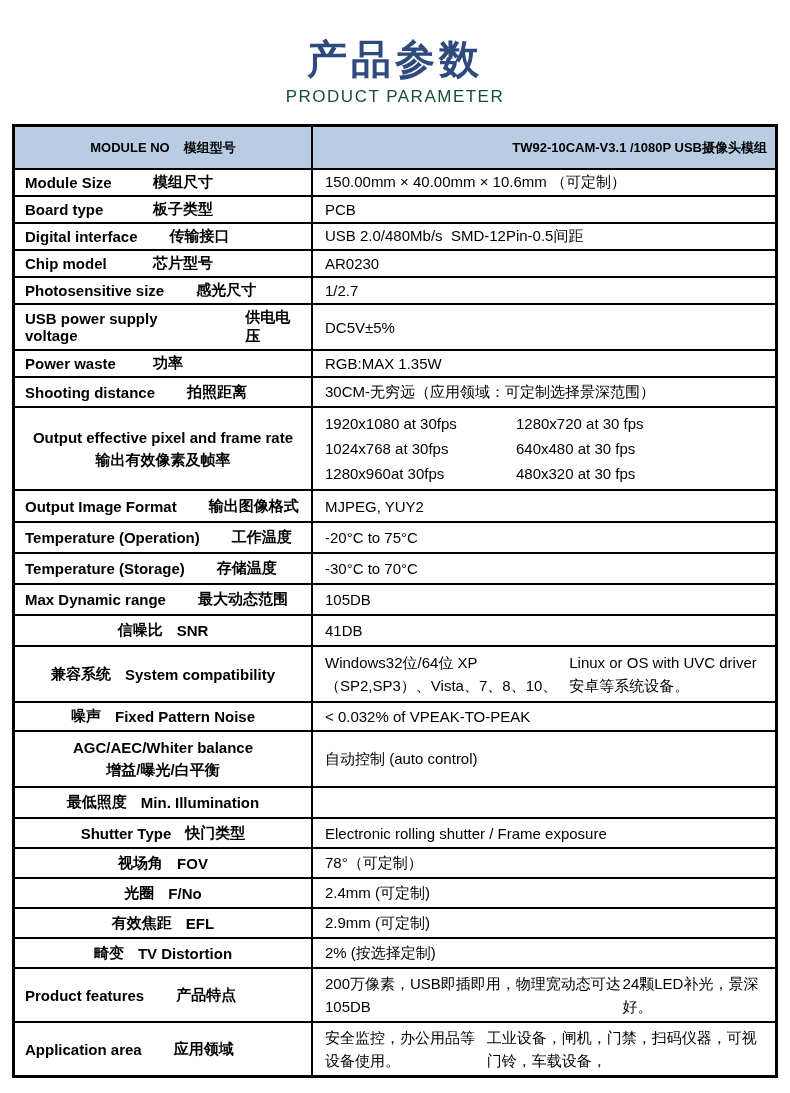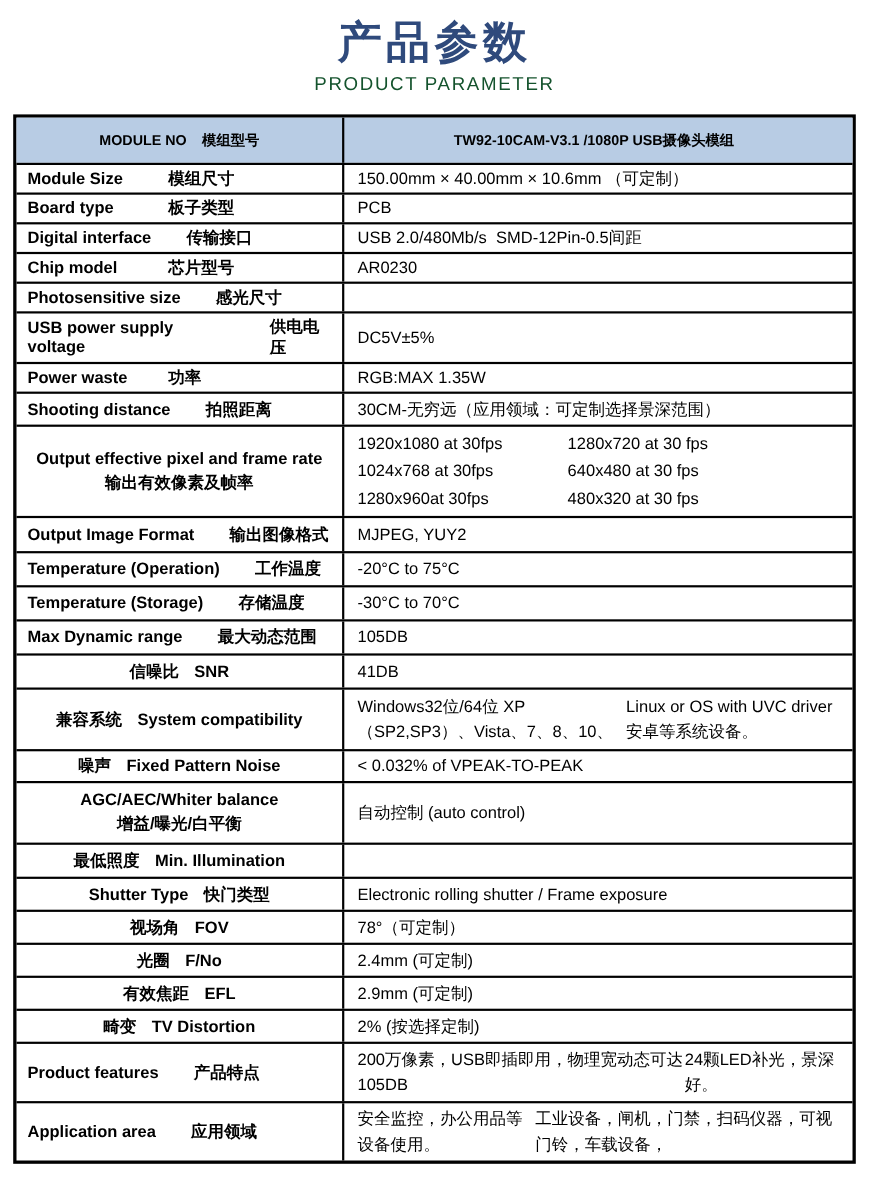--- a/index.html
+++ b/index.html
@@ -1,28 +1,28 @@
 <!DOCTYPE html>
 <html><head>
 <meta charset="utf-8">
 <style>
   html,body { margin:0; padding:0; background:#ffffff; }
   body { font-family:"Liberation Sans","DejaVu Sans",sans-serif; color:#000; }
-  .page { width:790px; height:1093px; box-sizing:border-box; padding-top:15px; background:#fff; overflow:hidden; }
+  .page { width:790px; height:1093px; box-sizing:border-box; padding-top:35px; background:#fff; overflow:hidden; }
 
   .title { text-align:center; font-size:40px; font-weight:700; color:#2f4a7c; letter-spacing:4px; line-height:48px; }
   .subtitle { text-align:center; font-size:17px; font-weight:500; color:#14532d; letter-spacing:1.5px; margin-top:4px; }
 
   .param-table { width:760px; margin:17px auto 0; border:3px solid #000; }
   .t-row { display:flex; align-items:stretch; border-top:2px solid #000; }
   .t-row:first-child { border-top:none; }
 
   .t-header { background:#b8cce4; }
   .t-header .cell-label, .t-header .cell-value { font-weight:700; font-size:13px; }
-  .t-header .cell-value { justify-content:center; padding-left:0; }
+  .t-header .cell-value { justify-content:flex-end; padding-left:0; }
 
   .cell-label { width:298px; box-sizing:border-box; border-right:2px solid #000;
                 display:flex; align-items:center; gap:32px;
                 padding:3px 6px 3px 10px; font-weight:700; font-size:15px; }
   .cell-label.left .en { min-width:96px; }
   .cell-label.center { justify-content:center; gap:14px; padding-left:6px; }
   .cell-label.col { flex-direction:column; gap:0; line-height:22px; justify-content:center; }
 
   .cell-value { flex:1; display:flex; align-items:center;
                 padding:3px 8px 3px 12px; font-size:15px; }
@@ -91,20 +91,23 @@
       </div>
       <div class="cell-value">
         <span>AR0230</span>
       </div>
     </div>
 
     <div class="t-row h24">
       <div class="cell-label left">
         <span class="en">Photosensitive size</span>
         <span class="zh">感光尺寸</span>
+      </div>
+      <div class="cell-value">
+        <span>1/2.7</span>
       </div>
     </div>
 
     <div class="t-row h24">
       <div class="cell-label left">
         <span class="en">USB power supply voltage</span>
         <span class="zh">供电电压</span>
       </div>
       <div class="cell-value">
         <span>DC5V±5%</span>

